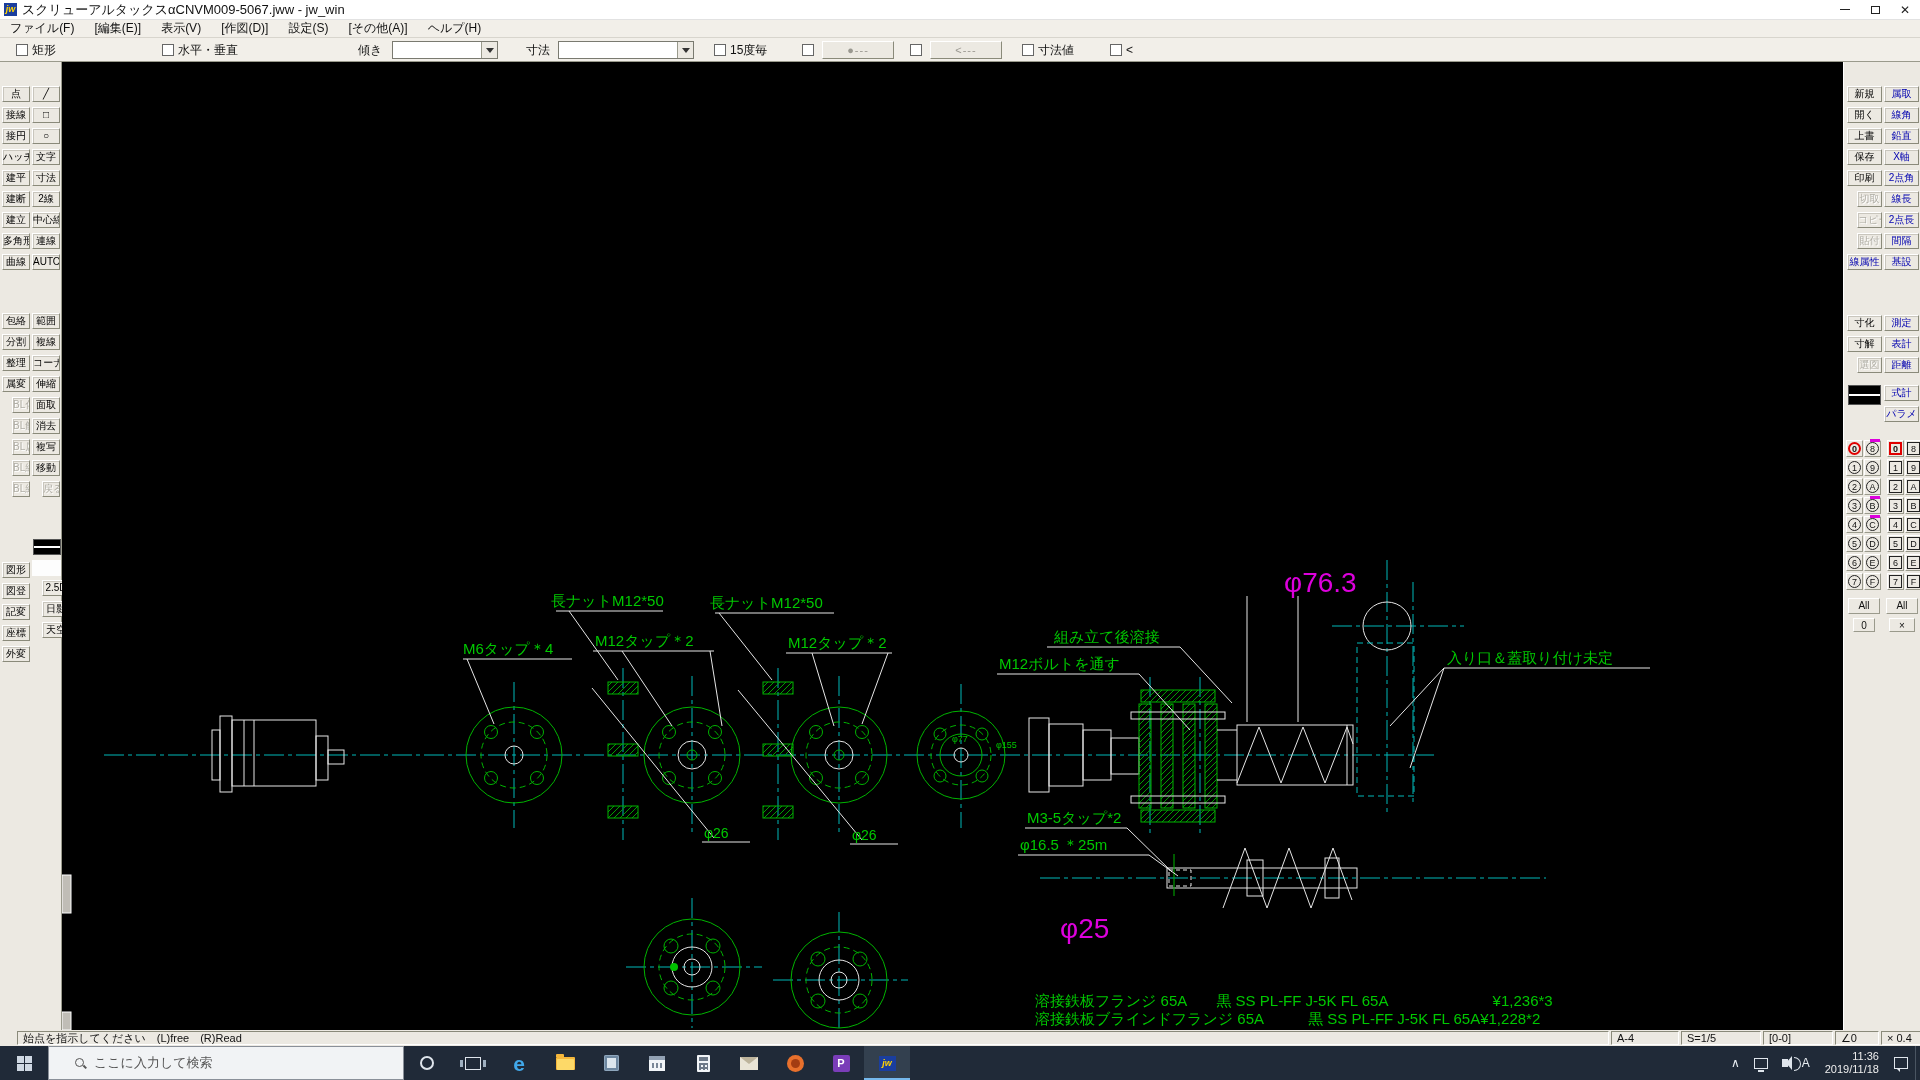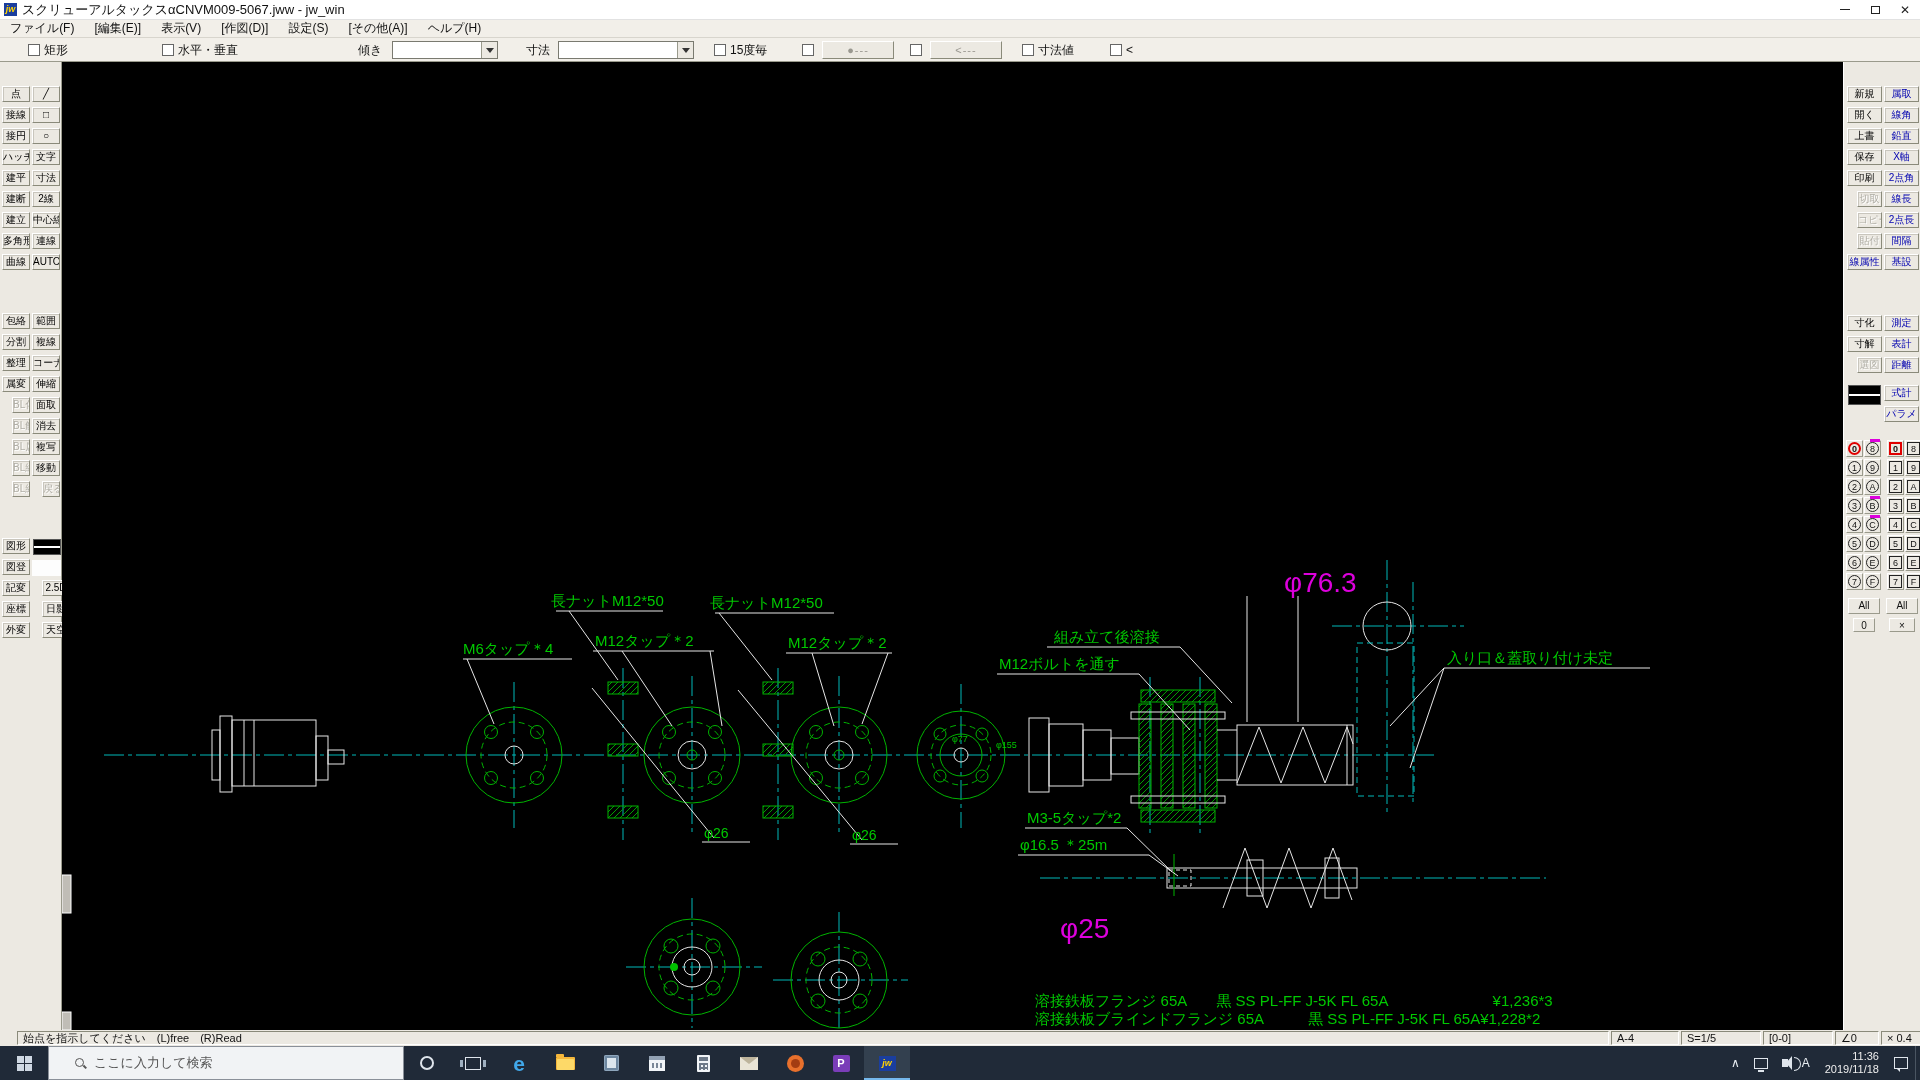--- a/index.html
+++ b/index.html
@@ -155,21 +155,21 @@
     <span class="mitem">ファイル(F)</span>
     <span class="mitem">[編集(E)]</span>
     <span class="mitem">表示(V)</span>
     <span class="mitem">[作図(D)]</span>
     <span class="mitem">設定(S)</span>
     <span class="mitem">[その他(A)]</span>
     <span class="mitem">ヘルプ(H)</span>
   </div>
 
 <div class="controlbar">
-  <div class="item" style="left:28px">
+  <div class="item" style="left:16px">
     <span class="cb"></span>
     <span>矩形</span>
     </div>
   <div class="item" style="left:162px">
     <span class="cb"></span>
     <span>水平・垂直</span>
     </div>
   <div class="item" style="left:358px">
     <span>傾き</span>
     </div>
@@ -252,21 +252,21 @@
         <div class="tbtn">複線</div>
         <div class="tbtn">コーナー</div>
         <div class="tbtn">伸縮</div>
         <div class="tbtn">面取</div>
         <div class="tbtn">消去</div>
         <div class="tbtn">複写</div>
         <div class="tbtn">移動</div>
         <div class="tbtn disabled">戻る</div>
       </div>
   </div>
-  <div class="tgroup" style="top:476px;left:1px">
+  <div class="tgroup" style="top:500px;left:1px">
     <div class="tcol">
         <div class="tbtn">図形</div>
         <div class="tbtn">図登</div>
         <div class="tbtn">記変</div>
         <div class="tbtn">座標</div>
         <div class="tbtn">外変</div>
       </div>
   </div>
   <div class="swatch" style="left:33px;top:477px;width:28px;height:16px"></div>
   <div class="s3blank"></div>

